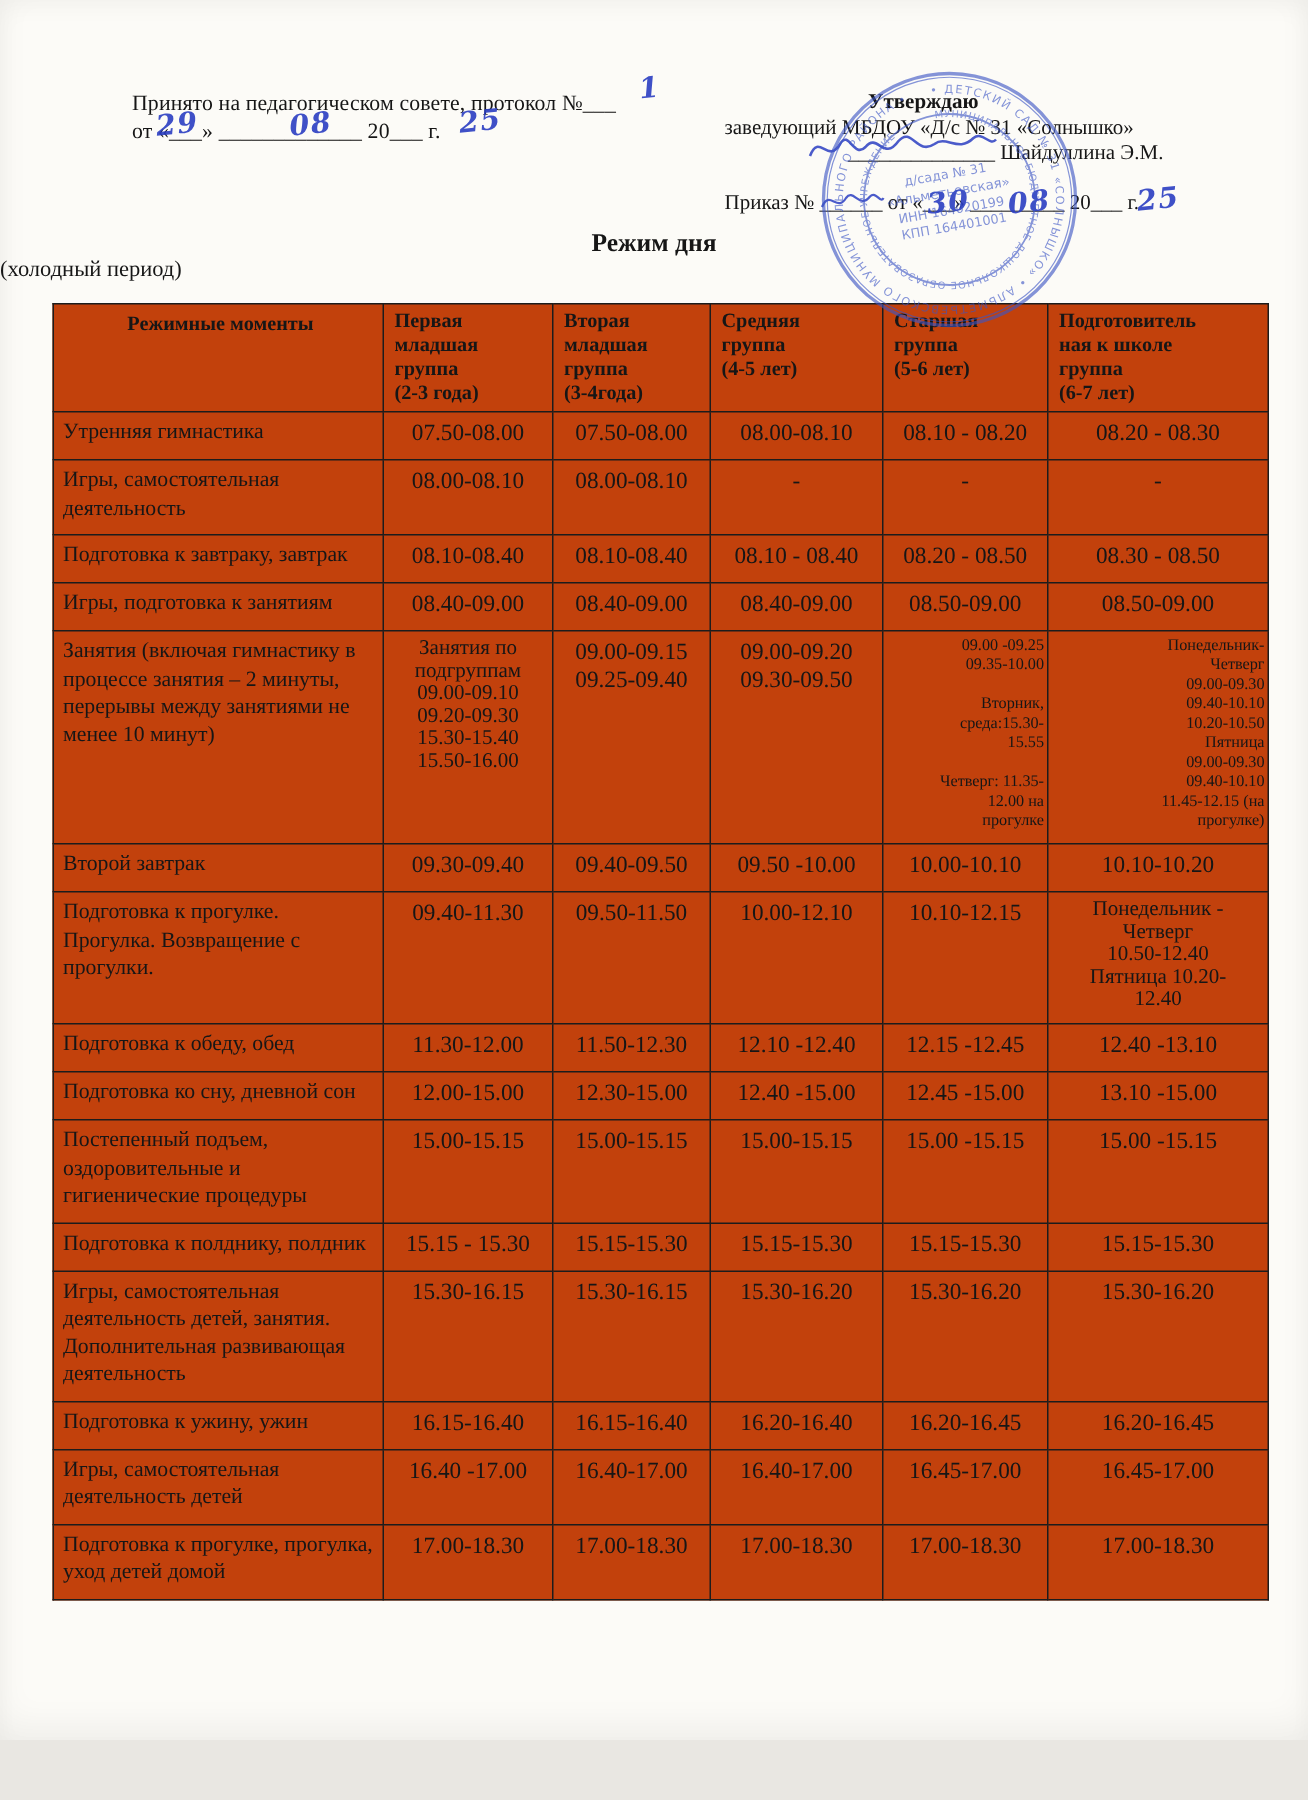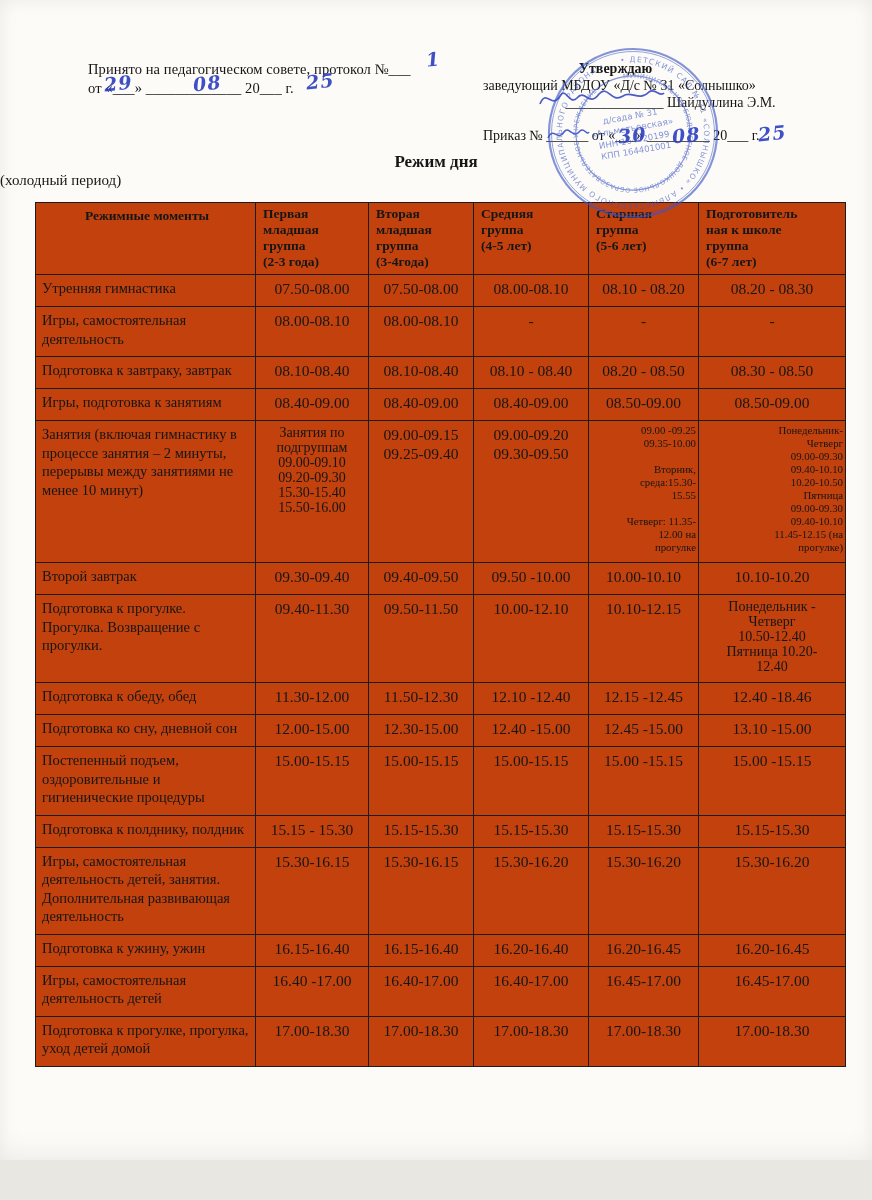--- a/index.html
+++ b/index.html
@@ -252,21 +252,21 @@
 10.50-12.40
 Пятница 10.20-
 12.40</td>
         </tr>
         <tr>
           <td class="label-cell">Подготовка   к обеду, обед</td>
           <td class="time-cell">11.30-12.00</td>
           <td class="time-cell">11.50-12.30</td>
           <td class="time-cell">12.10 -12.40</td>
           <td class="time-cell">12.15 -12.45</td>
-          <td class="time-cell">12.40 -18.46</td>
+          <td class="time-cell">12.40 -13.10</td>
         </tr>
         <tr>
           <td class="label-cell">Подготовка   ко сну, дневной сон</td>
           <td class="time-cell">12.00-15.00</td>
           <td class="time-cell">12.30-15.00</td>
           <td class="time-cell">12.40 -15.00</td>
           <td class="time-cell">12.45 -15.00</td>
           <td class="time-cell">13.10 -15.00</td>
         </tr>
         <tr>

